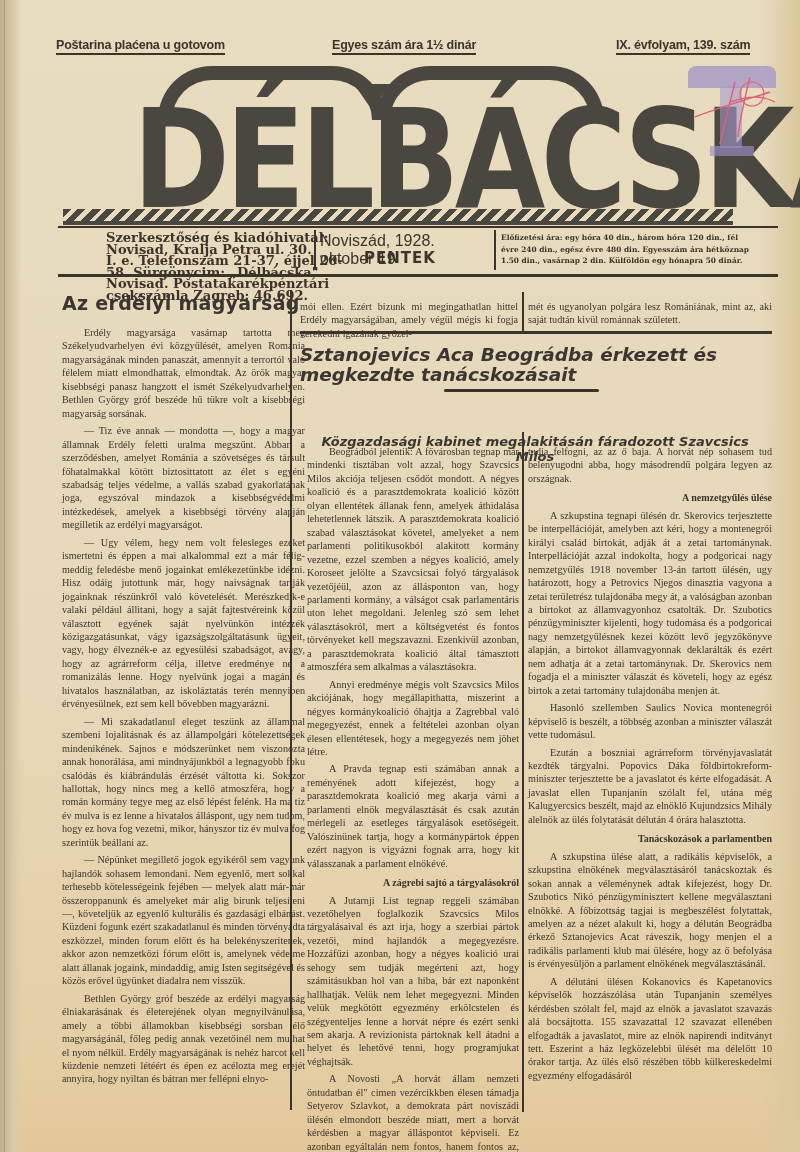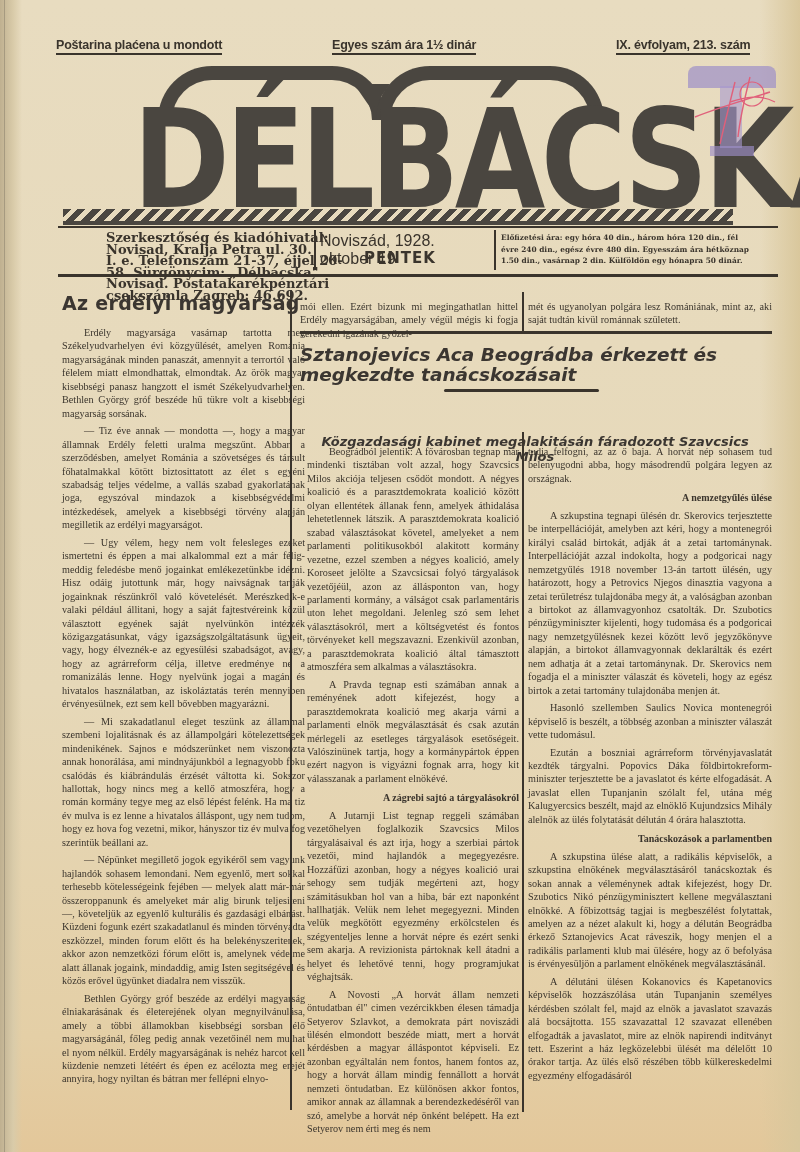--- a/index.html
+++ b/index.html
@@ -59,23 +59,23 @@
   .h-sub { position:absolute; left:300px; top:401px; width:470px; text-align:center; font-family:"DejaVu Sans", sans-serif;
     font-weight:bold; font-style:italic; font-size:13px; line-height:15px; color:#3b3631;margin-top:33px; }
 </style>
 </head>
 <body>
 
 <div class="edge-left"></div>
 <div class="edge-line"></div>
 <div class="edge-right"></div>
 
-<div class="topline" id="t1">Poštarina plaćena u mondott</div>
+<div class="topline" id="t1">Poštarina plaćena u gotovom</div>
 <div class="topline" id="t2">Egyes szám ára 1½ dinár</div>
-<div class="topline" id="t3">IX. évfolyam, 213. szám</div>
+<div class="topline" id="t3">IX. évfolyam, 139. szám</div>
 
 <div class="masthead">
   <div class="arch" style="left:100px; top:4px; width:200px;"></div>
   <div class="arch" style="left:318px; top:4px; width:200px;"></div>
   <div style="position:absolute; left:296px; top:22px; width:0; height:0; border-left:18px solid transparent; border-right:18px solid transparent; border-top:26px solid #4a4640;"></div>
   <div class="logo">DÉLBÁCSKA</div>
   <div class="zigzag"></div>
   <div class="zigzag-base"></div>
 </div>
 
@@ -128,20 +128,21 @@
   <p class="noind">mét és ugyanolyan polgára lesz Romániának, mint az, aki saját tudtán kivül románnak született.</p>
 </div>
 <div class="hrule" style="left:300px; top:331px; width:472px; height:3px;"></div>
 
 <div class="h-main">Sztanojevics Aca Beográdba érkezett és megkezdte tanácskozásait</div>
 <div class="h-rule"></div>
 <div class="h-sub">Közgazdasági kabinet megalakitásán fáradozott Szavcsics Milos</div>
 
 <div class="col" id="maincol1" style="left:307px; top:437px; width:212px;">
     <p>Beográdból jelentik: A fővárosban tegnap már mindenki tisztában volt azzal, hogy Szavcsics Milos akciója teljesen csődöt mondott. A négyes koalició és a parasztdemokrata koalició között olyan ellentétek állanak fenn, amelyek áthidalása lehetetlennek látszik. A parasztdemokrata koalició szabad választásokat követel, amelyeket a nem parlamenti politikusokból alakitott kormány vezetne, ezzel szemben a négyes koalició, amely Koroseet jelölte a Szavcsicsai folyó tárgyalások vezetőjéül, azon az állásponton van, hogy parlamenti kormány, a válságot csak parlamentáris uton lehet megoldani. Jelenleg szó sem lehet választásokról, mert a költségvetést és fontos törvényeket kell megszavazni. Ezenkivül azonban, a parasztdemokrata koalició által támasztott atmoszféra sem alkalmas a választásokra.</p>
+    <p>Annyi eredménye mégis volt Szavcsics Milos akciójának, hogy megállapithatta, miszerint a négyes kormánykoalició óhajtja a Zagrebbal való megegyezést, ennek a feltételei azonban olyan élesen ellentétesek, hogy a megegyezés nem jöhet létre.</p>
     <p>A Pravda tegnap esti számában annak a reményének adott kifejezést, hogy a parasztdemokrata koalició meg akarja várni a parlamenti elnök megválasztását és csak azután mérlegeli az esetleges tárgyalások esetőségeit. Valószinünek tartja, hogy a kormánypártok éppen ezért nagyon is vigyázni fognak arra, hogy kit válasszanak a parlament elnökévé.</p>
     <div class="subhead">A zágrebi sajtó a tárgyalásokról</div>
     <p>A Jutarnji List tegnap reggeli számában vezetőhelyen foglalkozik Szavcsics Milos tárgyalásaival és azt irja, hogy a szerbiai pártok vezetői, mind hajlandók a megegyezésre. Hozzáfűzi azonban, hogy a négyes koalició urai sehogy sem tudják megérteni azt, hogy számitásukban hol van a hiba, bár ezt naponként hallhatják. Velük nem lehet megegyezni. Minden velük megkötött egyezmény erkölcstelen és szégyenteljes lenne a horvát népre és ezért senki sem akarja. A revizionista pártoknak kell átadni a helyet és lehetővé tenni, hogy programjukat véghajtsák.</p>
     <p>A Novosti „A horvát állam nemzeti öntudatban él" cimen vezércikkben élesen támadja Setyerov Szlavkot, a demokrata párt noviszádi ülésén elmondott beszéde miatt, mert a horvát kérdésben a magyar álláspontot képviseli. Ez azonban egyáltalán nem fontos, hanem fontos az, hogy a horvát állam mindig fennállott a horvát nemzeti öntudatban. Ez különösen akkor fontos, amikor annak az államnak a berendezkedéséről van szó, amelybe a horvát nép önként belépett. Ha ezt Setyerov nem érti meg és nem</p>
   </div>
 <div class="vrule" style="left:522px; top:432px; height:680px;"></div>
 <div class="col" id="maincol2" style="left:528px; top:437px; width:244px;">
     <p class="noind">tudja felfogni, az az ő baja. A horvát nép sohasem tud belenyugodni abba, hogy másodrendű polgára legyen az országnak.</p>
     <div class="subhead">A nemzetgyűlés ülése</div>
     <p>A szkupstina tegnapi ülésén dr. Skerovics terjesztette be interpellációját, amelyben azt kéri, hogy a montenegrói királyi család birtokát, adják át a zetai tartománynak. Interpellációját azzal indokolta, hogy a podgoricai nagy nemzetgyűlés 1918 november 13-án tartott ülésén, ugy határozott, hogy a Petrovics Njegos dinasztia vagyona a zetai területrész tulajdonába megy át, a valóságban azonban a birtokot az államvagyonhoz csatolták. Dr. Szubotics pénzügyminiszter kijelenti, hogy tudomása és a podgoricai nagy nemzetgyűlésnek kezei között levő jegyzőkönyve alapján, a birtokot államvagyonnak deklarálták és ezért nem adhatja át a zetai tartománynak. Dr. Skerovics nem fogadja el a miniszter válaszát és követeli, hogy az egész birtok a zetai tartomány tulajdonába menjen át.</p>

